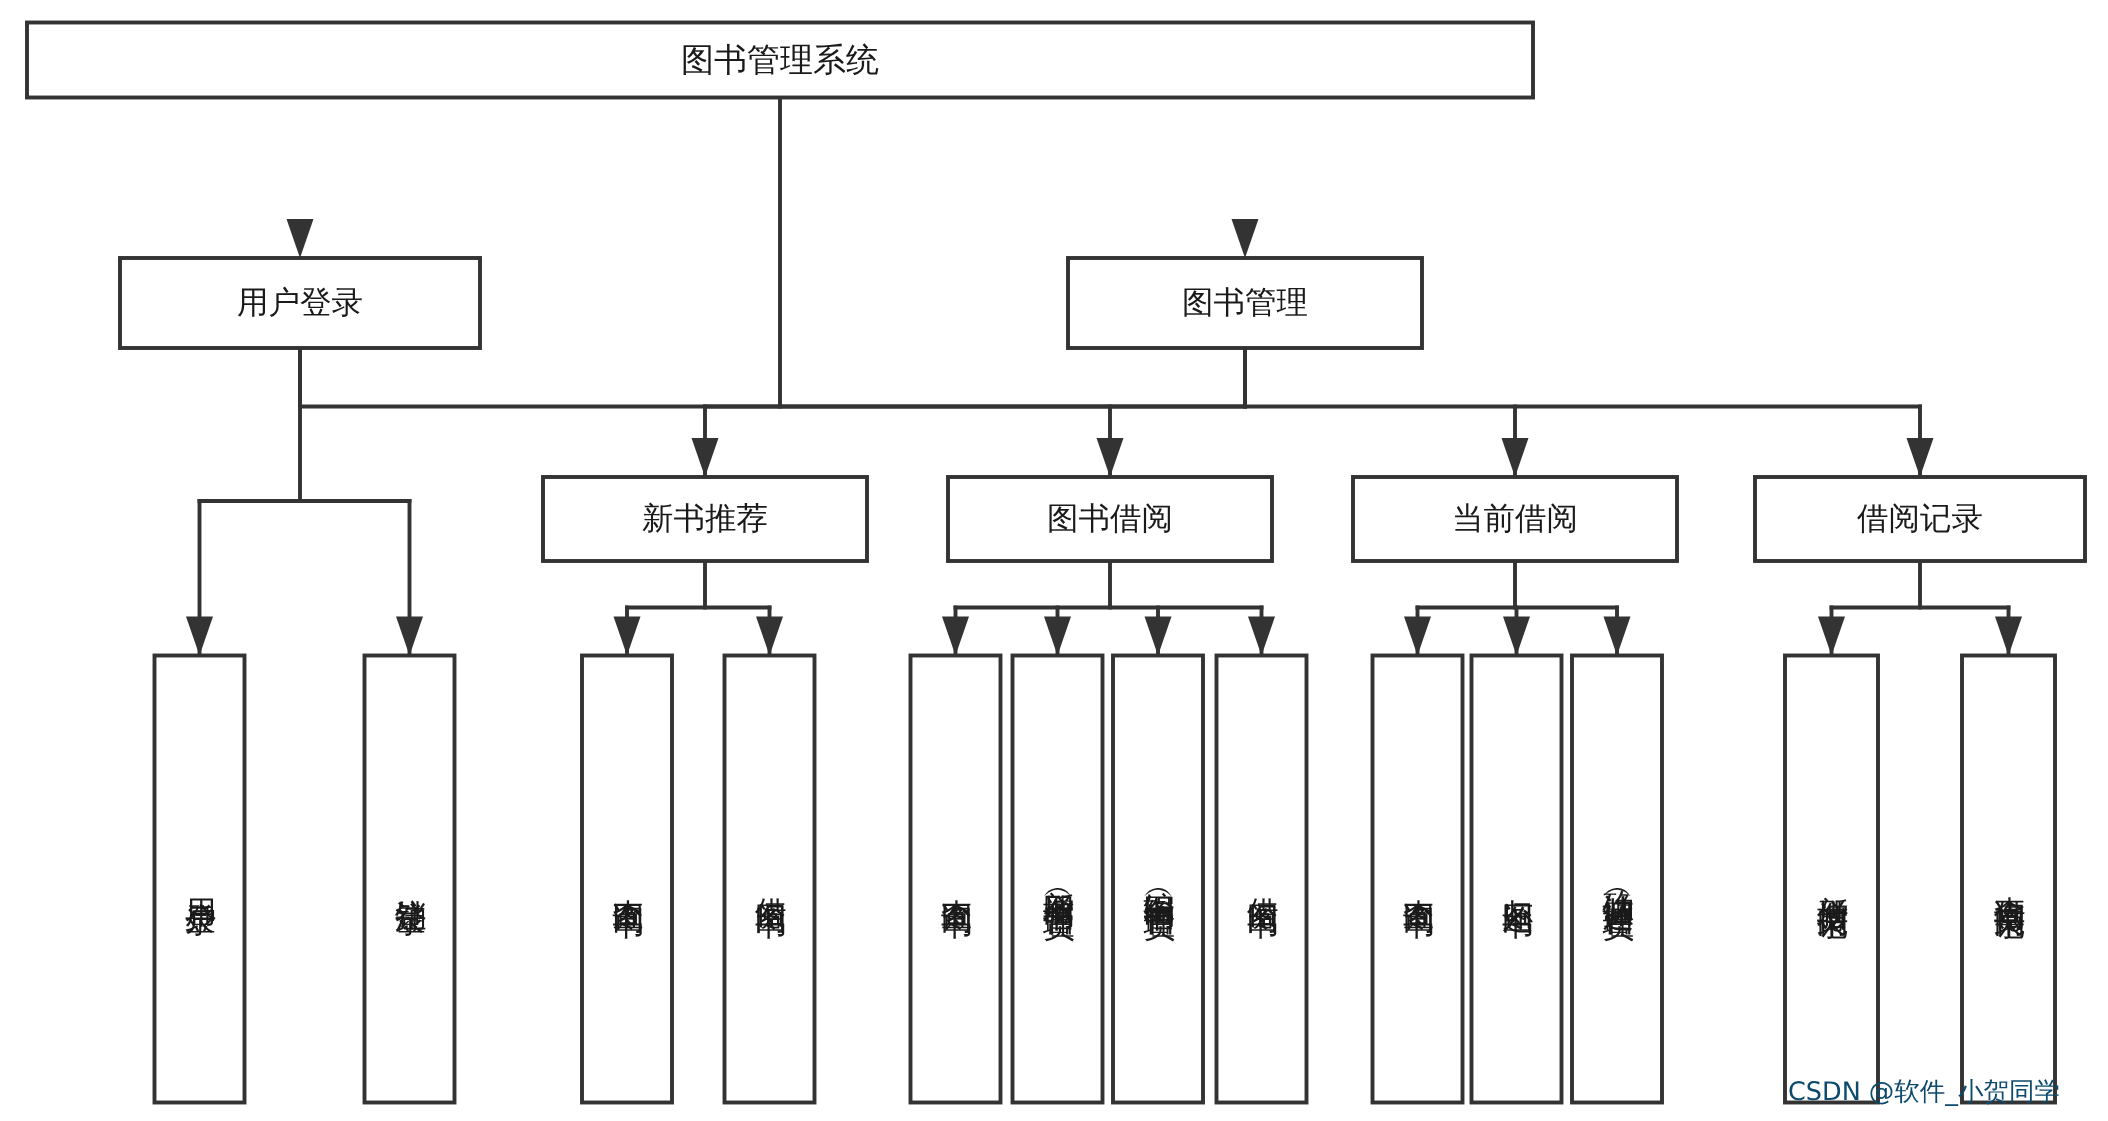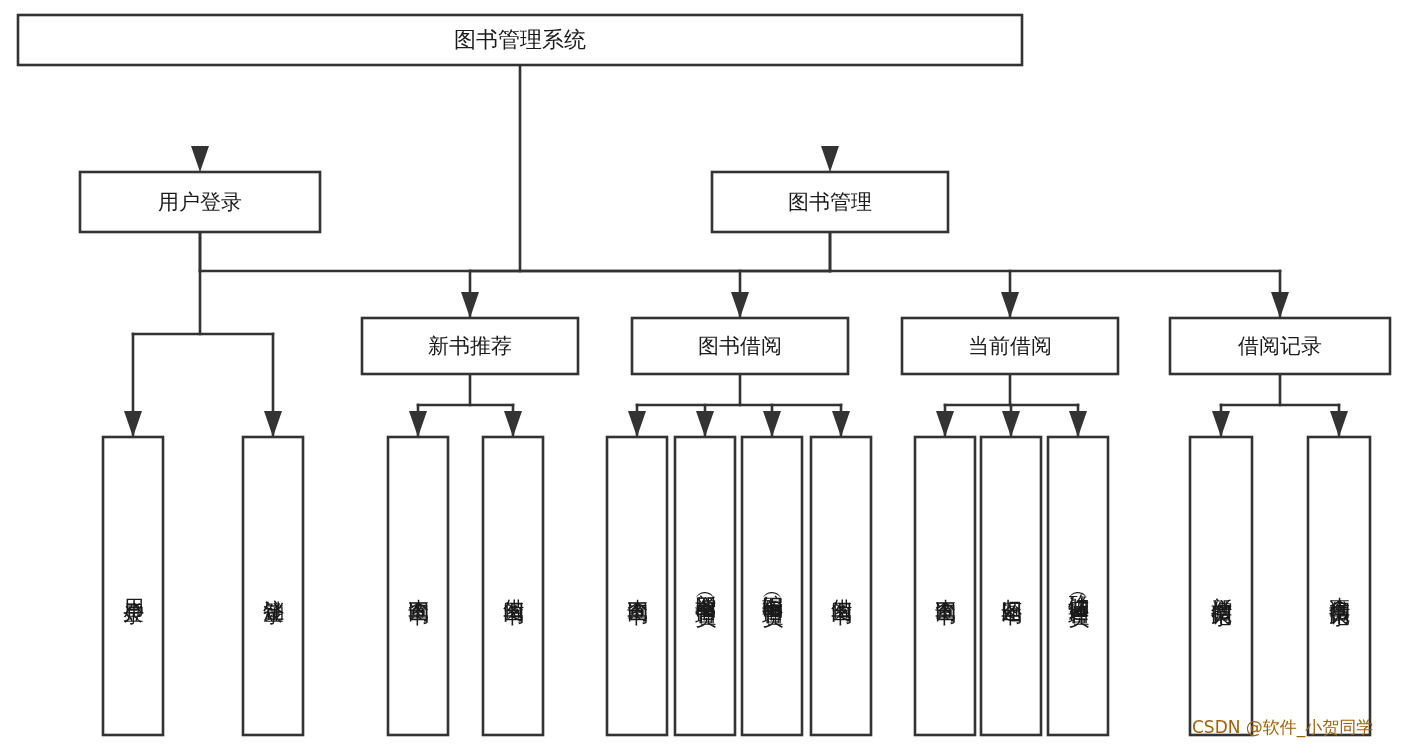--- a/index.html
+++ b/index.html
@@ -65,21 +65,21 @@
     line-height: 1.32;
     letter-spacing: 2px;
     color: #1a1a1a;
     pointer-events: none;
     white-space: nowrap;
   }
   .watermark {
     position: absolute;
     font-family: "DejaVu Sans", "Liberation Sans", sans-serif;
     font-size: 17px;
-    color: #a16207;
+    color: #0c4a6e;
     white-space: nowrap;
   }
 </style>
 </head>
 <body>
 
 <div id="diagram-root">
 
   <svg id="diagram-svg" viewBox="0 0 1405 747">
     <g id="connectors-layer">

